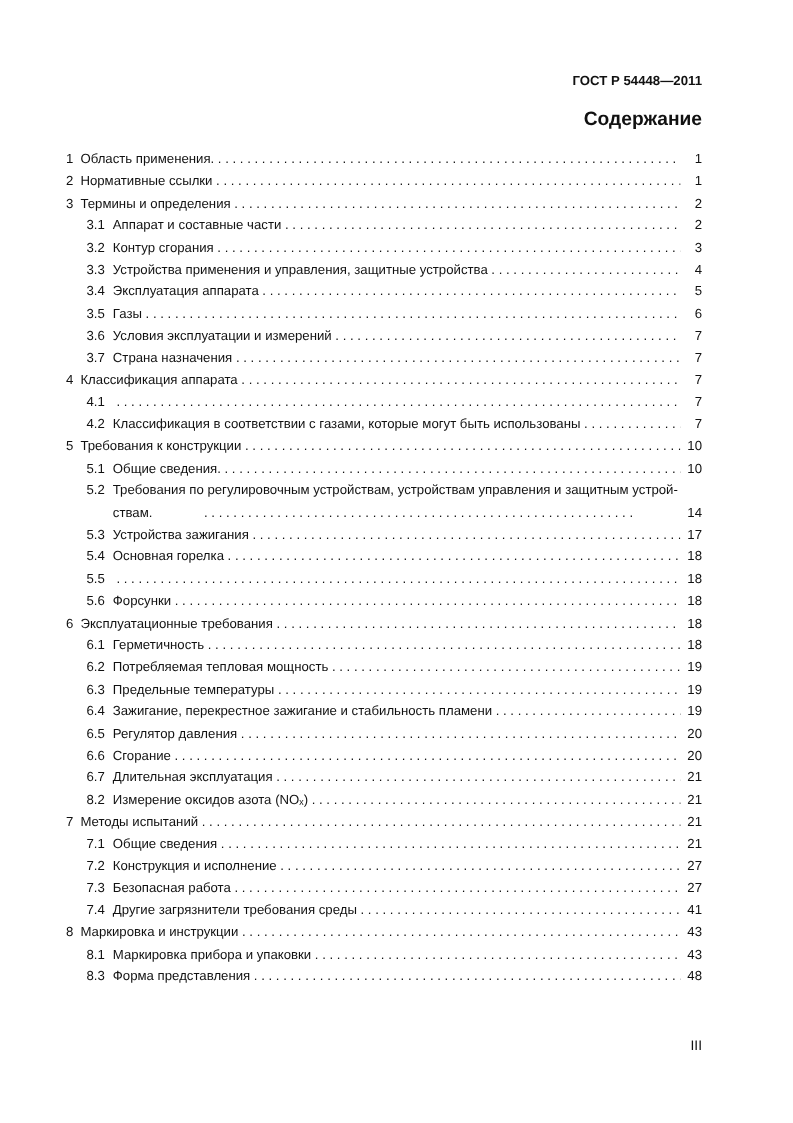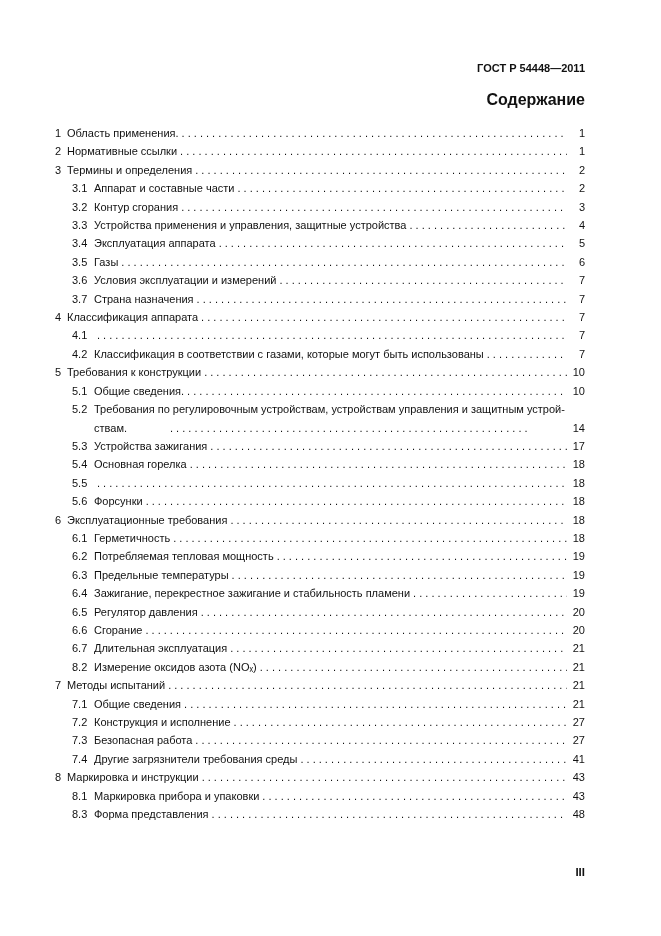--- a/index.html
+++ b/index.html
@@ -53,21 +53,21 @@
     flex: none;
     min-width: 15px;
     text-align: right;
   }
   .line2 { padding-left: 22px; gap: 40px; }
   .sheet-num {
     position: absolute;
     right: 76px;
     bottom: 58px;
     font-size: 11.5px;
-    font-weight: bold;
+    font-weight: normal;
   }
 </style>
 </head>
 <body>
 
 <div class="page">
   <div class="doc-code">ГОСТ Р 54448—2011</div>
   <div class="toc-title">Содержание</div>
 
   <div class="toc">

